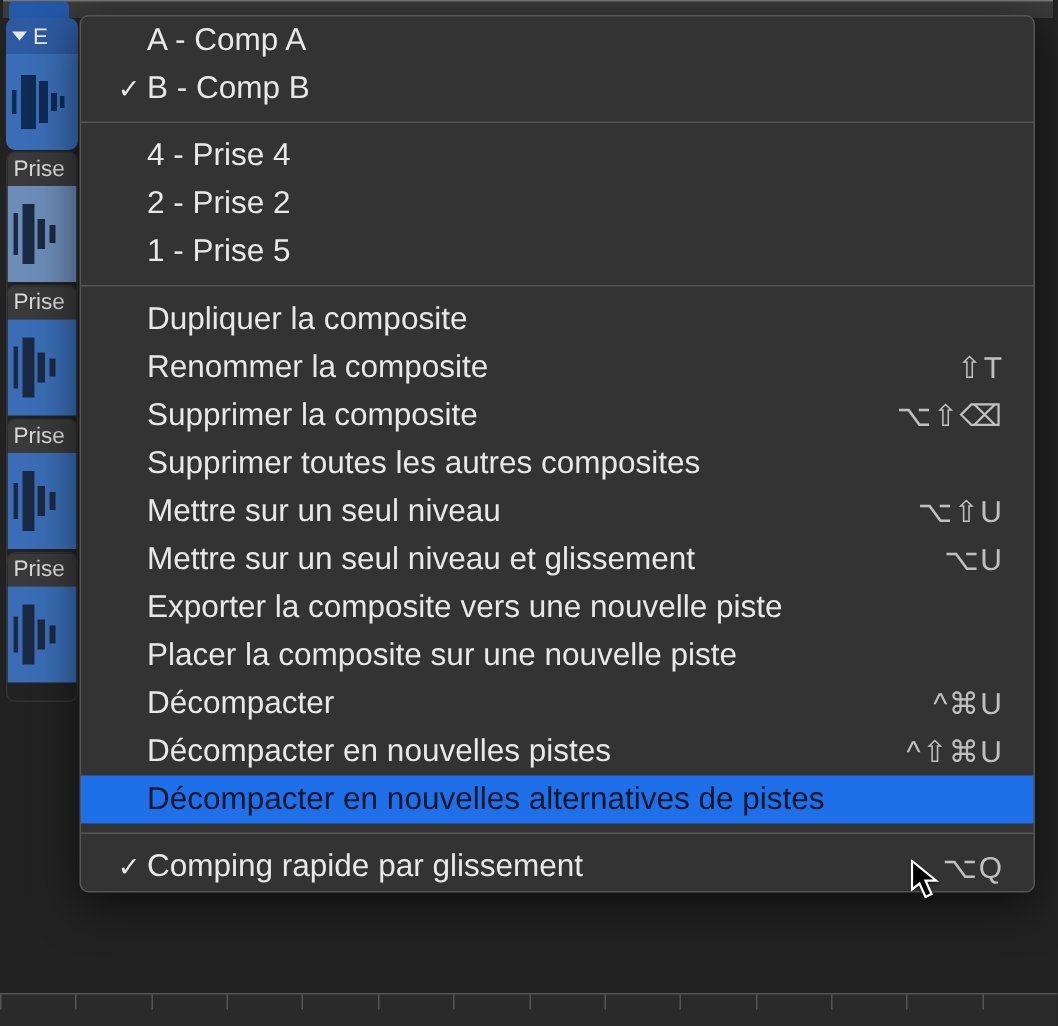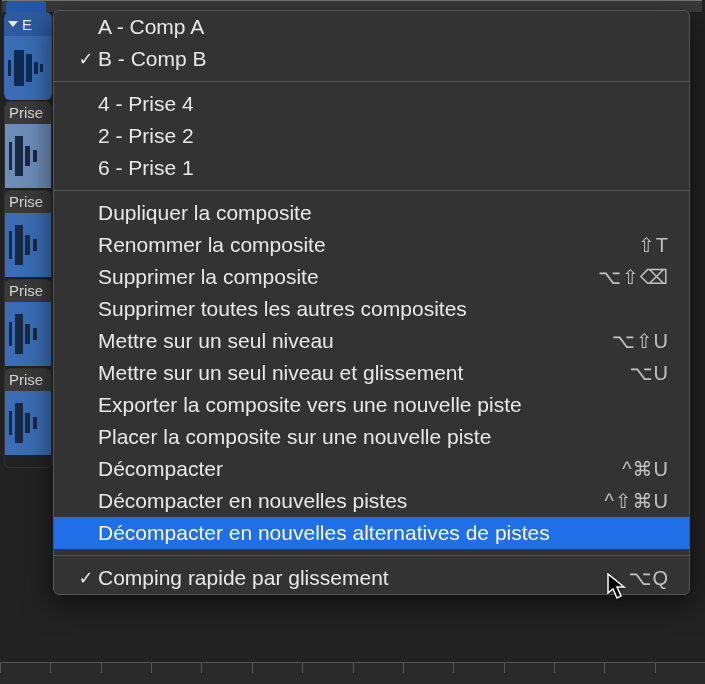--- a/index.html
+++ b/index.html
@@ -145,21 +145,21 @@
       flex: 1;
       white-space: nowrap;
     }
     .menu-item .shortcut {
       color: #c0c0c0;
       font-size: 20px;
       letter-spacing: 1px;
     }
     .menu-item.highlighted {
       background: #1f6fe8;
-      color: #fef9c3;
+      color: #0f172a;
     }
     .menu-item.highlighted .shortcut { color: #fff; }
     .menu-sep {
       height: 1px;
       background: #555;
       margin: 6px 0;
     }
     .cursor {
       position: absolute;
       left: 607px;
@@ -293,21 +293,21 @@
   <div class="menu-item">
     <span class="check"></span>
     <span class="label">4 - Prise 4</span>
   </div>
   <div class="menu-item">
     <span class="check"></span>
     <span class="label">2 - Prise 2</span>
   </div>
   <div class="menu-item">
     <span class="check"></span>
-    <span class="label">6 - Prise 1</span>
+    <span class="label">1 - Prise 5</span>
   </div>
 
   <div class="menu-sep"></div>
 
   <div class="menu-item">
     <span class="check"></span>
     <span class="label">Dupliquer la composite</span>
     <span class="shortcut"></span>
   </div>
   <div class="menu-item">

